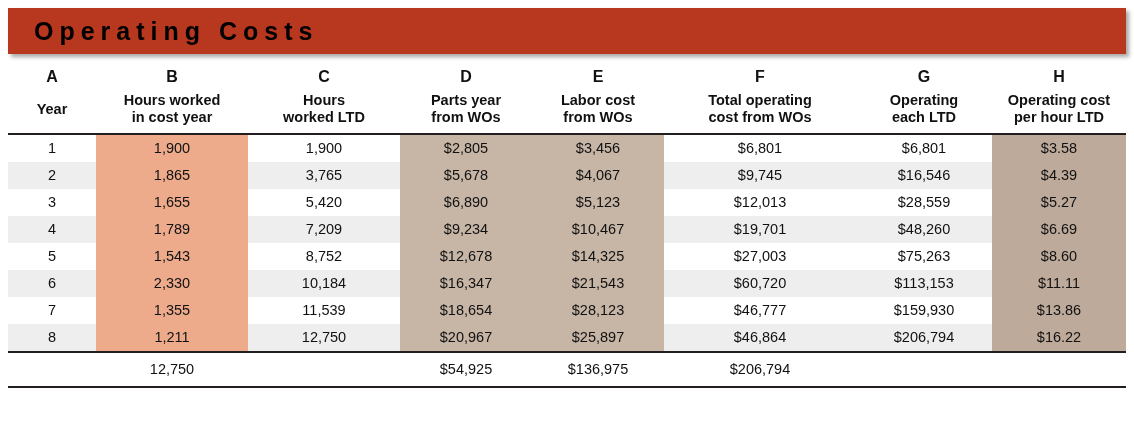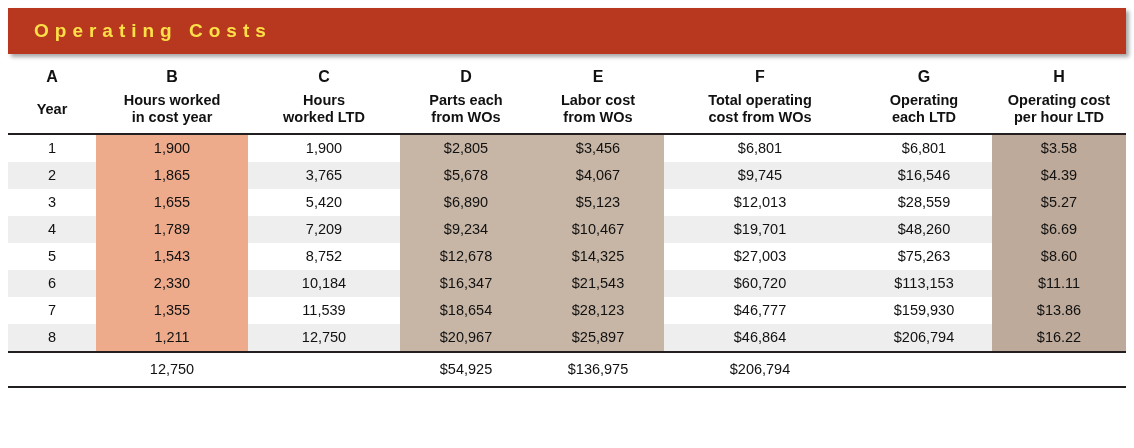--- a/index.html
+++ b/index.html
@@ -28,22 +28,22 @@
     width: 1118px;
     height: 46px;
     background: #b8381f;
     box-shadow: 3px 3px 4px rgba(0,0,0,0.35);
   }
   .title-text {
     position: absolute;
     left: 26px;
     top: 50%;
     transform: translateY(-50%);
-    color: #fde047;
-    font-size: 19px;
+    color: #000000;
+    font-size: 25px;
     font-weight: bold;
     letter-spacing: 6px;
     white-space: nowrap;
   }
 
   
   .table-wrap {
     position: absolute;
     left: 8px;
     top: 62px;
@@ -151,21 +151,21 @@
           </td>
           <td>
             <div>Hours worked</div>
             <div>in cost year</div>
           </td>
           <td>
             <div>Hours</div>
             <div>worked LTD</div>
           </td>
           <td>
-            <div>Parts each</div>
+            <div>Parts year</div>
             <div>from WOs</div>
           </td>
           <td>
             <div>Labor cost</div>
             <div>from WOs</div>
           </td>
           <td>
             <div>Total operating</div>
             <div>cost from WOs</div>
           </td>

